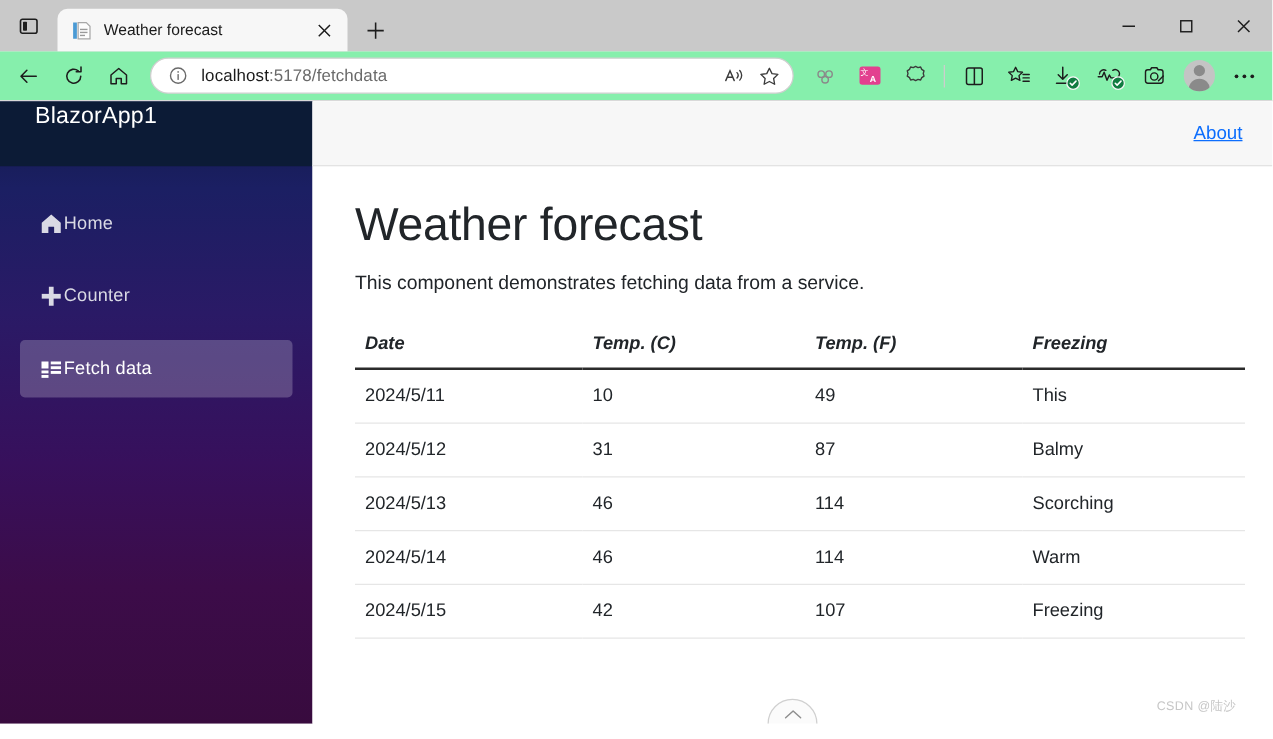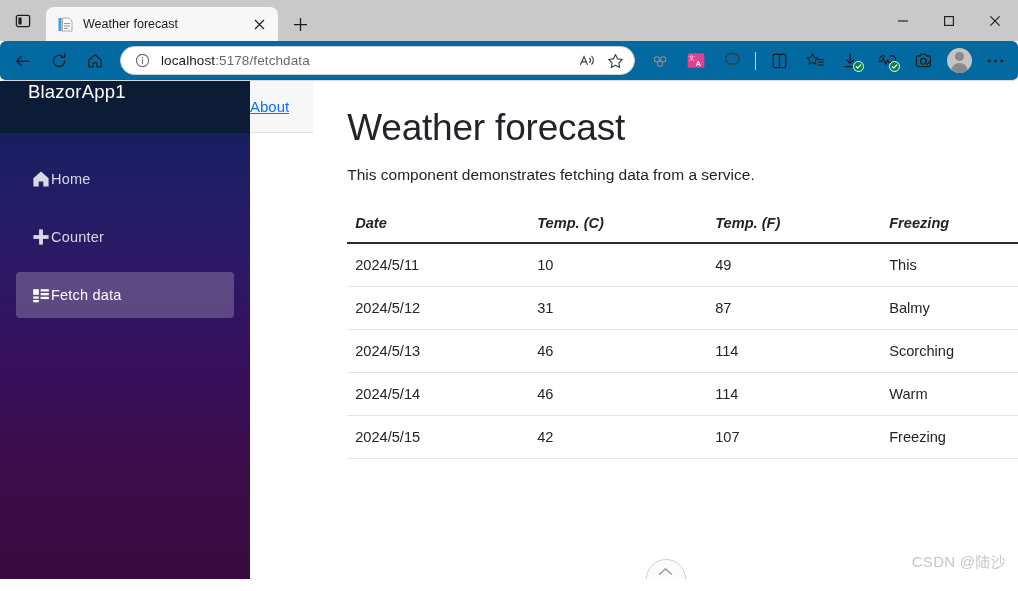--- a/index.html
+++ b/index.html
@@ -39,22 +39,22 @@
     width: 32px; height: 30px; margin: 0 0 2px 6px; border-radius: 5px; cursor: pointer;
     display: flex; align-items: center; justify-content: center;
   }
   .wincontrols { position: absolute; right: 0; top: 0; height: 41px; display: flex; }
   .wc {
     width: 46px; height: 41px; display: flex; align-items: center; justify-content: center; cursor: pointer;
   }
 
   
   .toolbar {
-    height: 40px; background: #0369a1; display: flex; align-items: center;
-    padding: 0 6px; gap: 2px; flex: 0 0 40px; border-bottom: 1px solid #d9d9d9; border-radius: 6px;
+    height: 40px; background: #86efac; display: flex; align-items: center;
+    padding: 0 6px; gap: 2px; flex: 0 0 40px; border-bottom: 1px solid #d9d9d9;
   }
   .tb-btn {
     width: 34px; height: 30px; border-radius: 5px; display: flex;
     align-items: center; justify-content: center; cursor: pointer; flex: 0 0 34px;
     position: relative;
   }
   .omnibox {
     flex: 1; height: 29px; background: #ffffff; border: 1px solid #cfcfcf;
     border-radius: 15px; display: flex; align-items: center; padding: 0 6px 0 10px;
     margin: 0 6px; min-width: 0;
@@ -104,21 +104,21 @@
   .nav-item {
     display: flex; align-items: center; height: 46px; margin: 6px 16px; padding-left: 14px;
     border-radius: 4px; cursor: pointer; 
   }
   .nav-item.active { background: rgba(255,255,255,0.22); }
   .nav-icon { width: 21px; height: 21px; flex: 0 0 21px; display: flex; align-items: center; justify-content: center; }
   .nav-label { color: #d9d9e4; font-size: 14.5px; letter-spacing: .2px; }
   .nav-item.active .nav-label { color: #ffffff; }
 
   
-  .main { flex: 1; display: flex; flex-direction: row; min-width: 0; background: #ffffff; }
+  .main { flex: 1; display: flex; flex-direction: column; min-width: 0; background: #ffffff; }
   .topbar {
     height: 52px; flex: 0 0 52px; background: #f7f7f7; border-bottom: 1px solid #e3e3e3;
     display: flex; align-items: center; justify-content: flex-end; padding-right: 24px;
   }
   .about-link {
     color: #0d6efd; font-size: 15px; text-decoration: underline; cursor: pointer;
   }
   .content { flex: 1; padding: 26px 34px 0 34px; overflow: hidden; position: relative; }
   .page-title {
     font-size: 37px; font-weight: 400; color: #212529; letter-spacing: -.2px; line-height: 1.15;
@@ -138,21 +138,21 @@
   table.wx th.c-tc,   table.wx td.c-tc   { width: 178px; }
   table.wx th.c-tf,   table.wx td.c-tf   { width: 174px; }
 
   .scroll-top-btn {
     position: absolute; left: 50%; transform: translateX(-50%);
     bottom: -20px; width: 40px; height: 40px; border-radius: 50%;
     border: 1px solid #d0d0d0; background: #fbfbfb; cursor: pointer;
     display: flex; align-items: flex-start; justify-content: center; padding-top: 7px;
   }
   .watermark {
-    position: absolute; right: 12px; bottom: 7px; font-size: 15px; color: #c6c6c6;
+    position: absolute; right: 29px; bottom: 7px; font-size: 10px; color: #c6c6c6;
     letter-spacing: .3px; user-select: none; margin-left: 16px;
   }
 </style>
 </head>
 <body>
 
 <div class="browser">
 
   <div class="titlebar">
     <div class="tabstrip-left">

